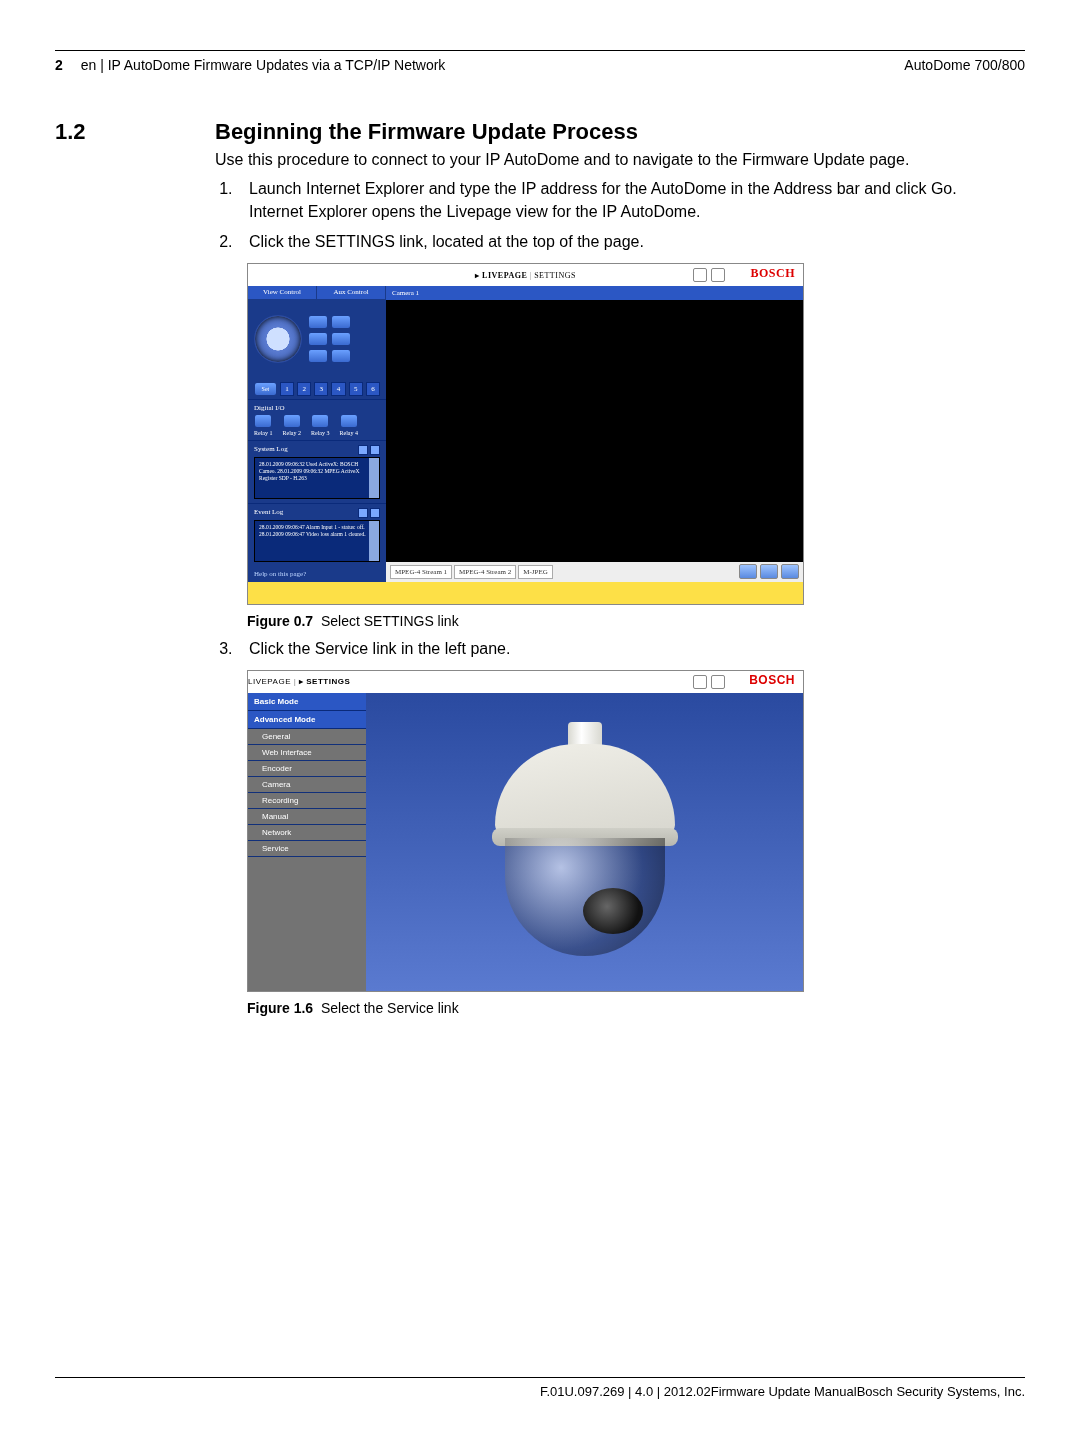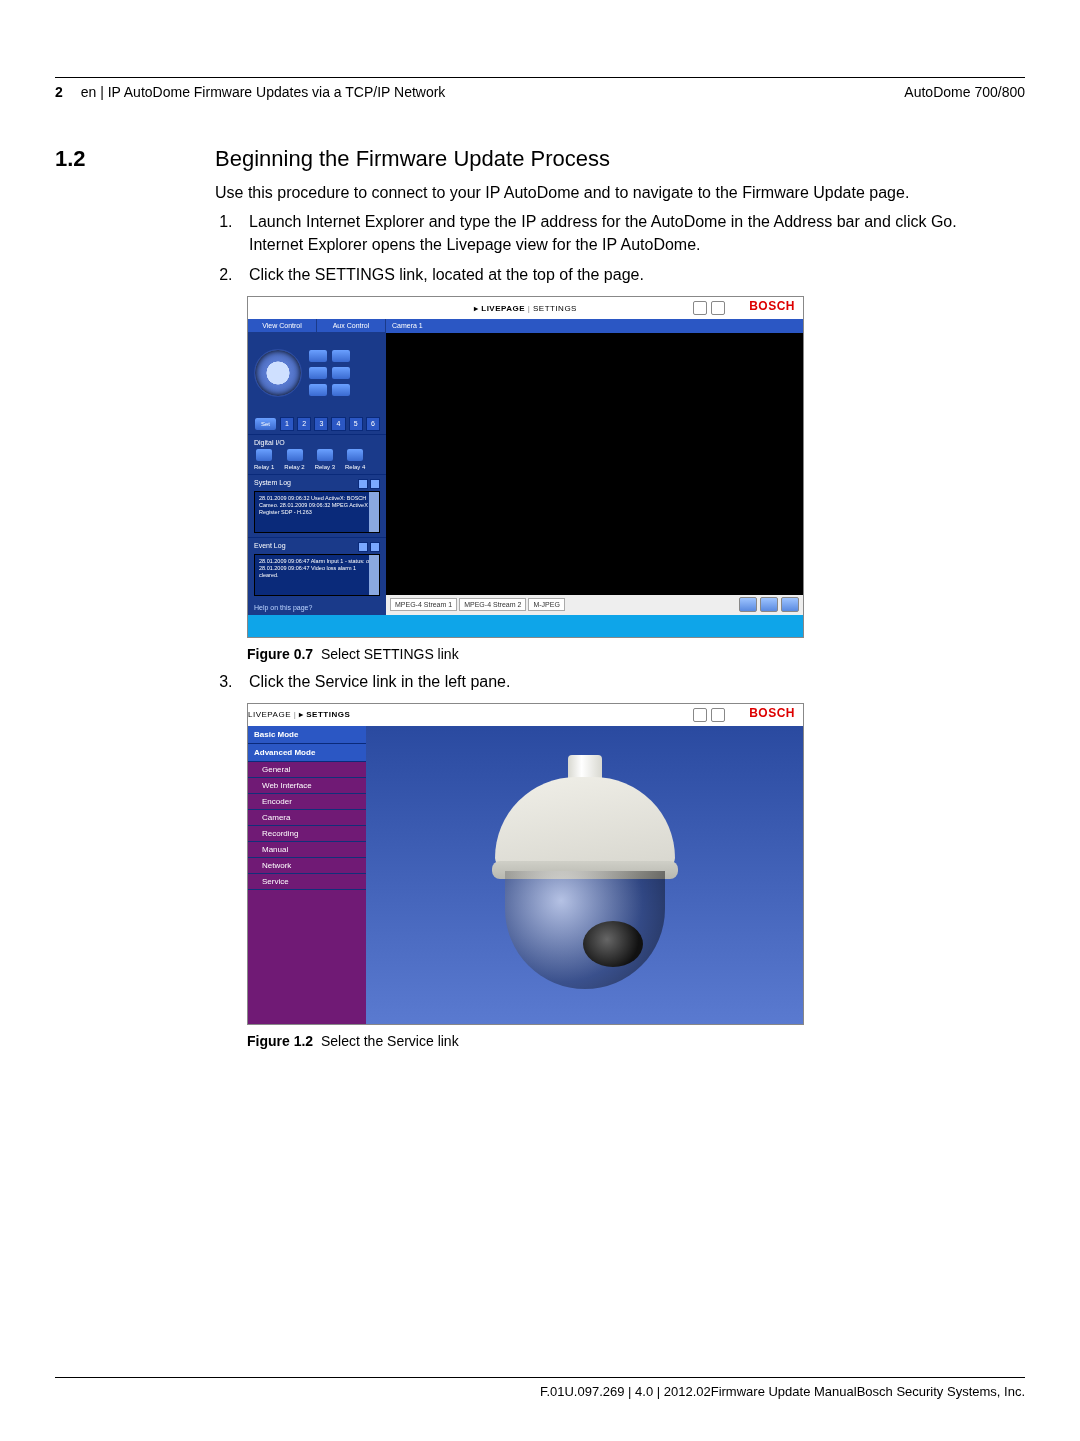--- a/index.html
+++ b/index.html
@@ -1,33 +1,33 @@
 <!DOCTYPE html>
 <html><head>
 <meta charset="utf-8">
 <style>
   html,body{margin:0;padding:0;background:#fff;font-family:Arial,Helvetica,sans-serif;color:#000}
-  .page{width:1080px;height:1441px;margin:0 auto;position:relative;box-sizing:border-box;padding:77px 55px 40px 55px}
+  .page{width:1080px;height:1441px;margin:0 auto;position:relative;box-sizing:border-box;padding:50px 55px 40px 55px}
   .rule{border:0;border-top:1.5px solid #000;margin:0}
   .hdr{display:flex;justify-content:space-between;font-size:14px;padding:6px 0 0 0}
   .hdr .pnum{font-weight:bold;margin-right:14px}
   .hdr .left,.hdr .right{white-space:nowrap}
   .body{padding-top:46px}
   .sec-row{display:flex}
   .sec-num{width:160px;font-size:22px;font-weight:bold}
   .sec-col{flex:1}
-  .sec-col h2{margin:0 0 9px 0;font-size:22px;font-weight:normal}
+  .sec-col h2{margin:0 0 3px 0;font-size:22px;font-weight:bold}
   .p{font-size:16px;line-height:1.45;margin:0 0 6px 0}
   ol.steps{font-size:16px;line-height:1.45;padding-left:22px;margin:6px 0 0 0}
   ol.steps li{padding-left:12px;margin-bottom:6px}
   .fig-wrap{margin:10px 0 8px 32px}
   .fig-cap{font-size:14px;margin:8px 0 8px 32px}
   .fig-cap b{font-weight:bold}
   
-  .fig1{width:555px;height:340px;border:1px solid #888;background:#0ea5e9;font-family:Liberation Sans, sans-serif;font-size:9px;color:#fff}
+  .fig1{width:555px;height:340px;border:1px solid #888;background:#fde047;font-family:Liberation Serif, serif;font-size:9px;color:#fff}
   .fig1 .top{height:22px;background:#fff;display:flex;align-items:center;justify-content:center;position:relative;color:#000}
   .fig1 .top .tabs span{font-size:8px;letter-spacing:.5px}
   .fig1 .top .tabs .on{font-weight:bold}
   .fig1 .top .brand{position:absolute;right:8px;top:2px;font-weight:bold;color:#d00;font-size:12px;letter-spacing:.5px}
   .fig1 .top .ico{position:absolute;right:78px;top:4px;display:flex;gap:4px}
   .fig1 .top .ico i{width:12px;height:12px;border:1px solid #888;border-radius:2px;display:inline-block}
   .fig1 .main{display:flex;height:296px}
   .fig1 .side{width:138px;background:#1a3a8a;display:flex;flex-direction:column}
   .fig1 .tabbar{display:flex;height:14px}
   .fig1 .tabbar div{flex:1;background:#2b57c4;border-right:1px solid #1a3a8a;font-size:7px;display:flex;align-items:center;justify-content:center}
@@ -57,21 +57,21 @@
   .fig1 .foot .l span{font-size:7px;border:1px solid #aaa;padding:2px 4px;background:#fff}
   .fig1 .foot .r{display:flex;gap:3px}
   .fig1 .foot .r i{width:16px;height:13px;background:linear-gradient(#9ec4ff,#5a8ae0);border:1px solid #888;border-radius:2px;display:inline-block}
   
   .fig2{width:555px;height:320px;border:1px solid #888;background:#fff;font-family:Arial;font-size:9px}
   .fig2 .top{height:22px;background:#fff;display:flex;align-items:center;justify-content:flex-start;position:relative;color:#000}
   .fig2 .top .brand{position:absolute;right:8px;top:2px;font-weight:bold;color:#d00;font-size:12px;letter-spacing:.5px}
   .fig2 .top .ico{position:absolute;right:78px;top:4px;display:flex;gap:4px}
   .fig2 .top .ico i{width:12px;height:12px;border:1px solid #888;border-radius:2px;display:inline-block}
   .fig2 .main{display:flex;height:298px}
-  .fig2 .nav{width:118px;background:#701a75;color:#fff;font-size:8px}
+  .fig2 .nav{width:118px;background:#737373;color:#fff;font-size:8px}
   .fig2 .nav .hdr-i{background:#2b57c4;padding:4px 6px;font-weight:bold;border-bottom:1px solid #0a2a7a}
   .fig2 .nav .itm{padding:3px 6px 3px 14px;border-bottom:1px solid #11307a}
   .fig2 .cam{flex:1;background:linear-gradient(#2a4aa0,#5a7ad0);display:flex;align-items:center;justify-content:center}
   .dome{width:210px;height:240px;position:relative}
   .dome .stem{position:absolute;top:0;left:50%;transform:translateX(-50%);width:34px;height:26px;background:linear-gradient(90deg,#d8d8d0,#fff 40%,#d8d8d0);border-radius:4px 4px 0 0}
   .dome .cap{position:absolute;top:22px;left:50%;transform:translateX(-50%);width:180px;height:90px;background:linear-gradient(170deg,#f0efe8,#d8d7cf);border-radius:90px 90px 10px 10px}
   .dome .ring{position:absolute;top:106px;left:50%;transform:translateX(-50%);width:186px;height:18px;background:linear-gradient(#cfcfc7,#b8b8b0);border-radius:8px}
   .dome .ball{position:absolute;top:116px;left:50%;transform:translateX(-50%);width:160px;height:118px;border-radius:0 0 80px 80px;background:radial-gradient(circle at 35% 25%,rgba(255,255,255,.6),rgba(0,0,0,.3) 60%,rgba(0,0,0,.6));overflow:hidden}
   .dome .ball::after{content:"";position:absolute;right:22px;bottom:22px;width:60px;height:46px;background:radial-gradient(circle at 40% 40%,#666,#111 70%);border-radius:50%}
   .ftr{position:absolute;left:55px;right:55px;bottom:42px}
@@ -258,21 +258,21 @@
                   <div class="stem"></div>
                   <div class="cap"></div>
                   <div class="ring"></div>
                   <div class="ball"></div>
                 </div>
               </div>
             </div>
           </div>
         </div>
         <div class="fig-cap">
-          <b>Figure 1.2</b>&nbsp;&nbsp;<span>Select the Service link</span>
+          <b>Figure 1.6</b>&nbsp;&nbsp;<span>Select the Service link</span>
         </div>
 
       </div>
     </div>
   </div>
 
   <div class="ftr">
     <hr class="rule">
     <div class="row">
       <span>F.01U.097.269 | 4.0 | 2012.02</span>

